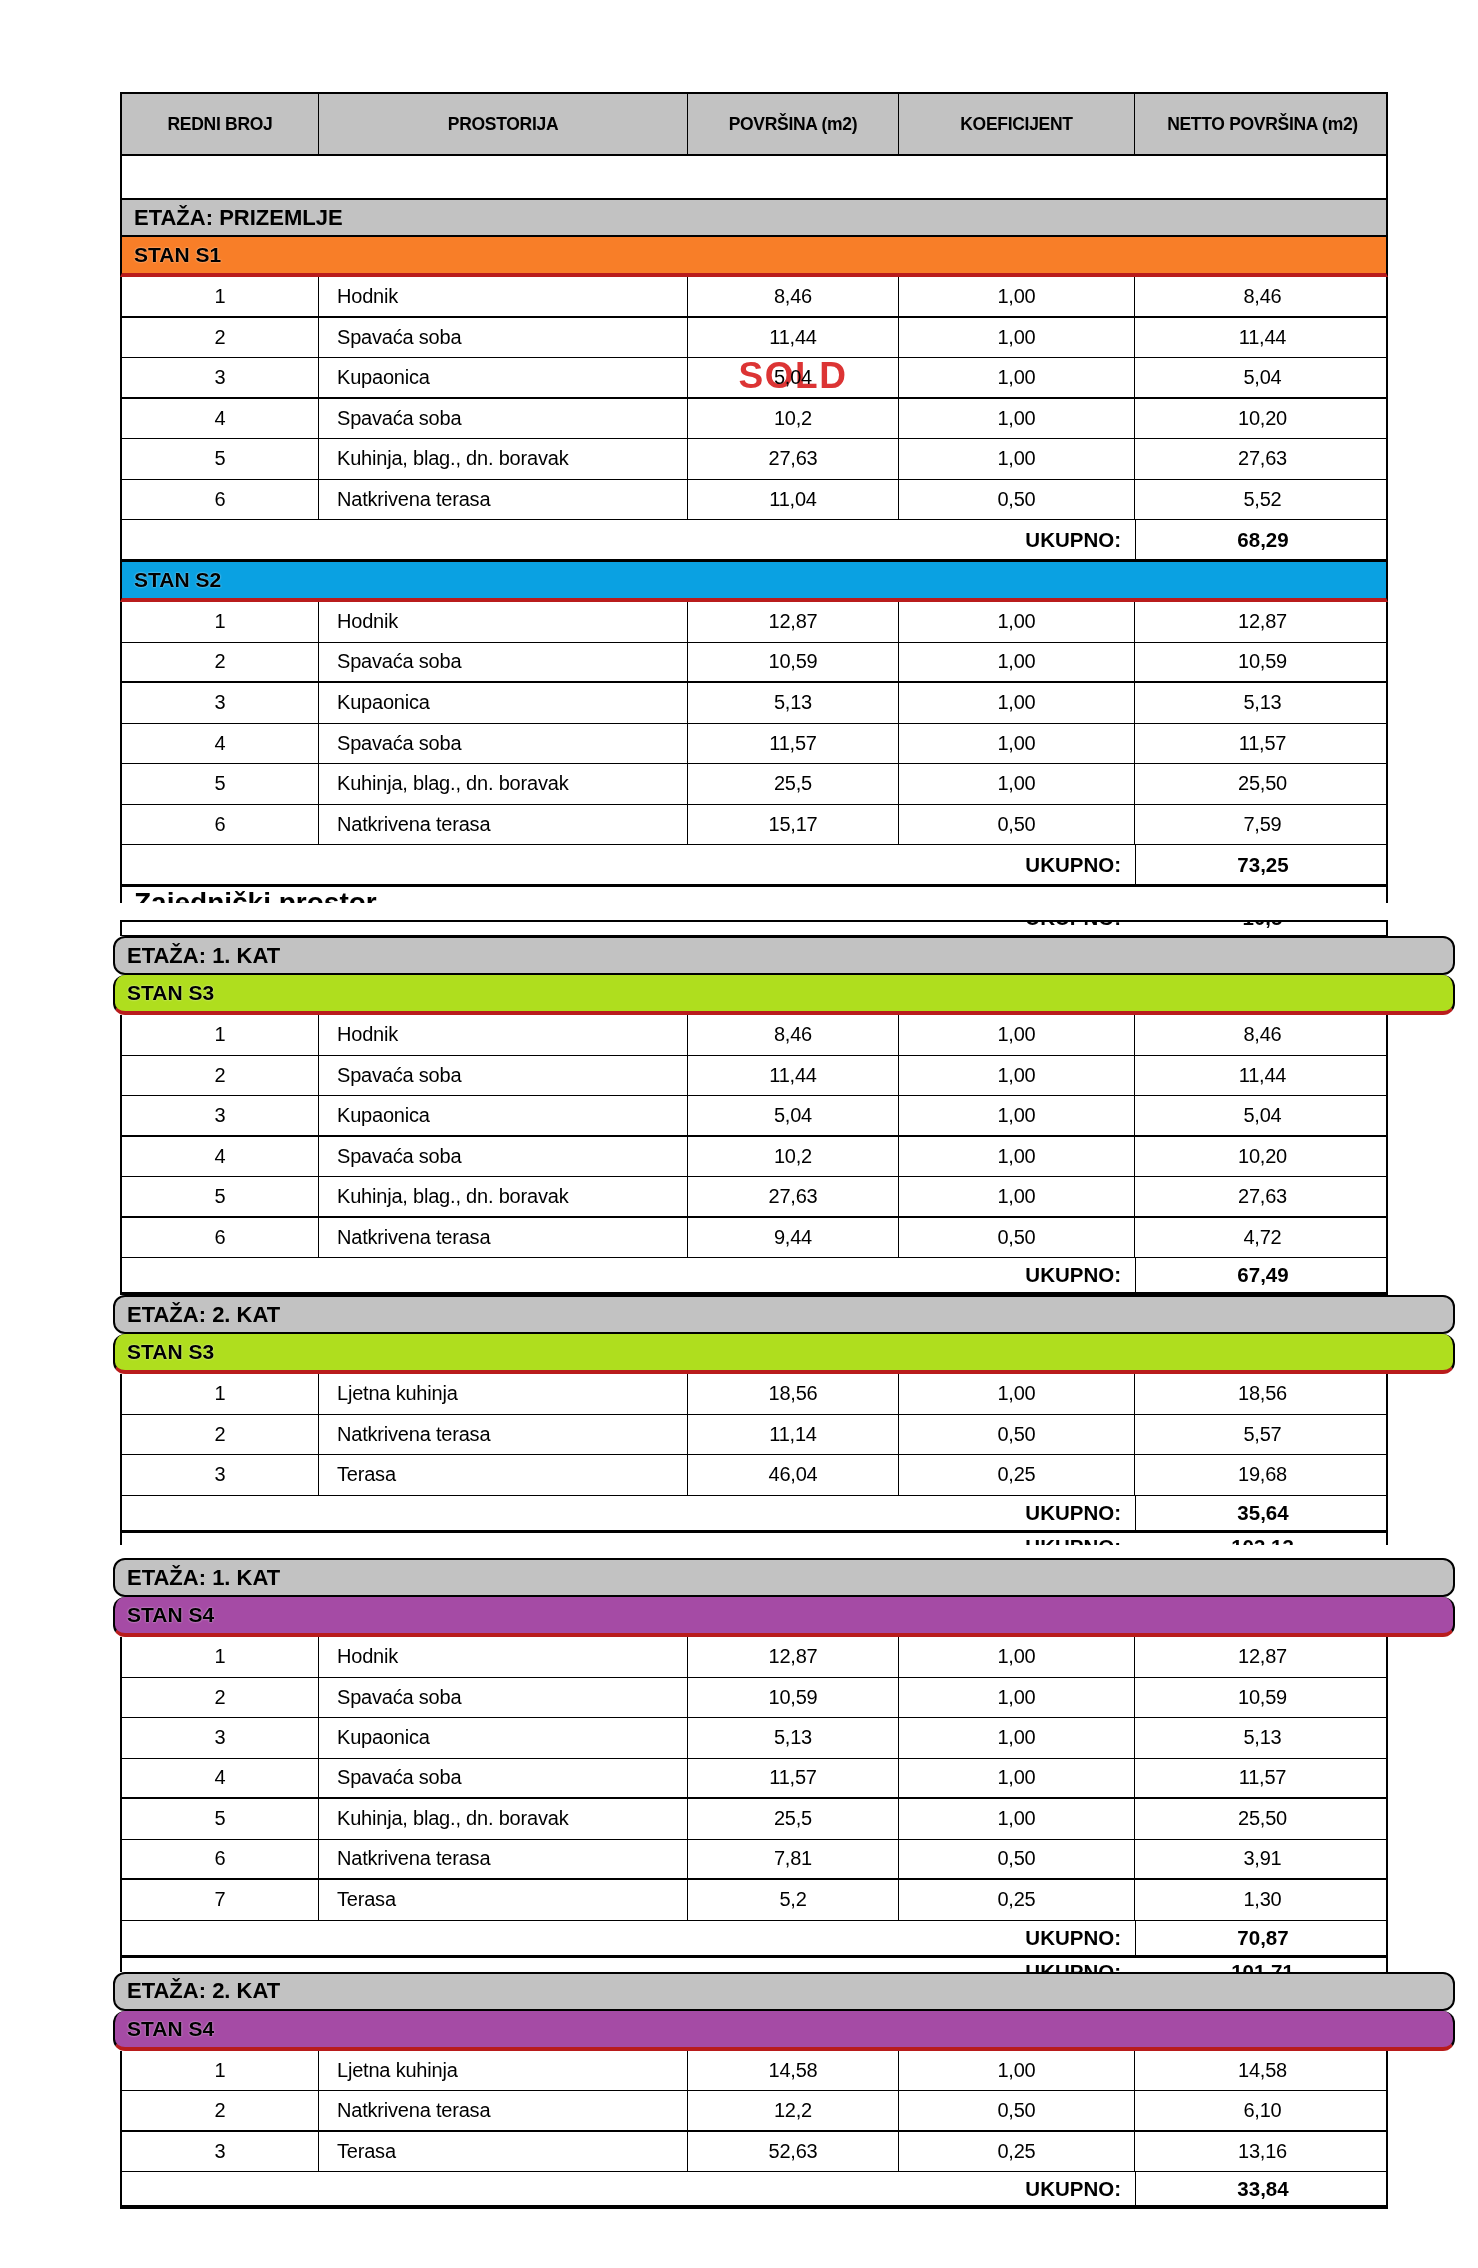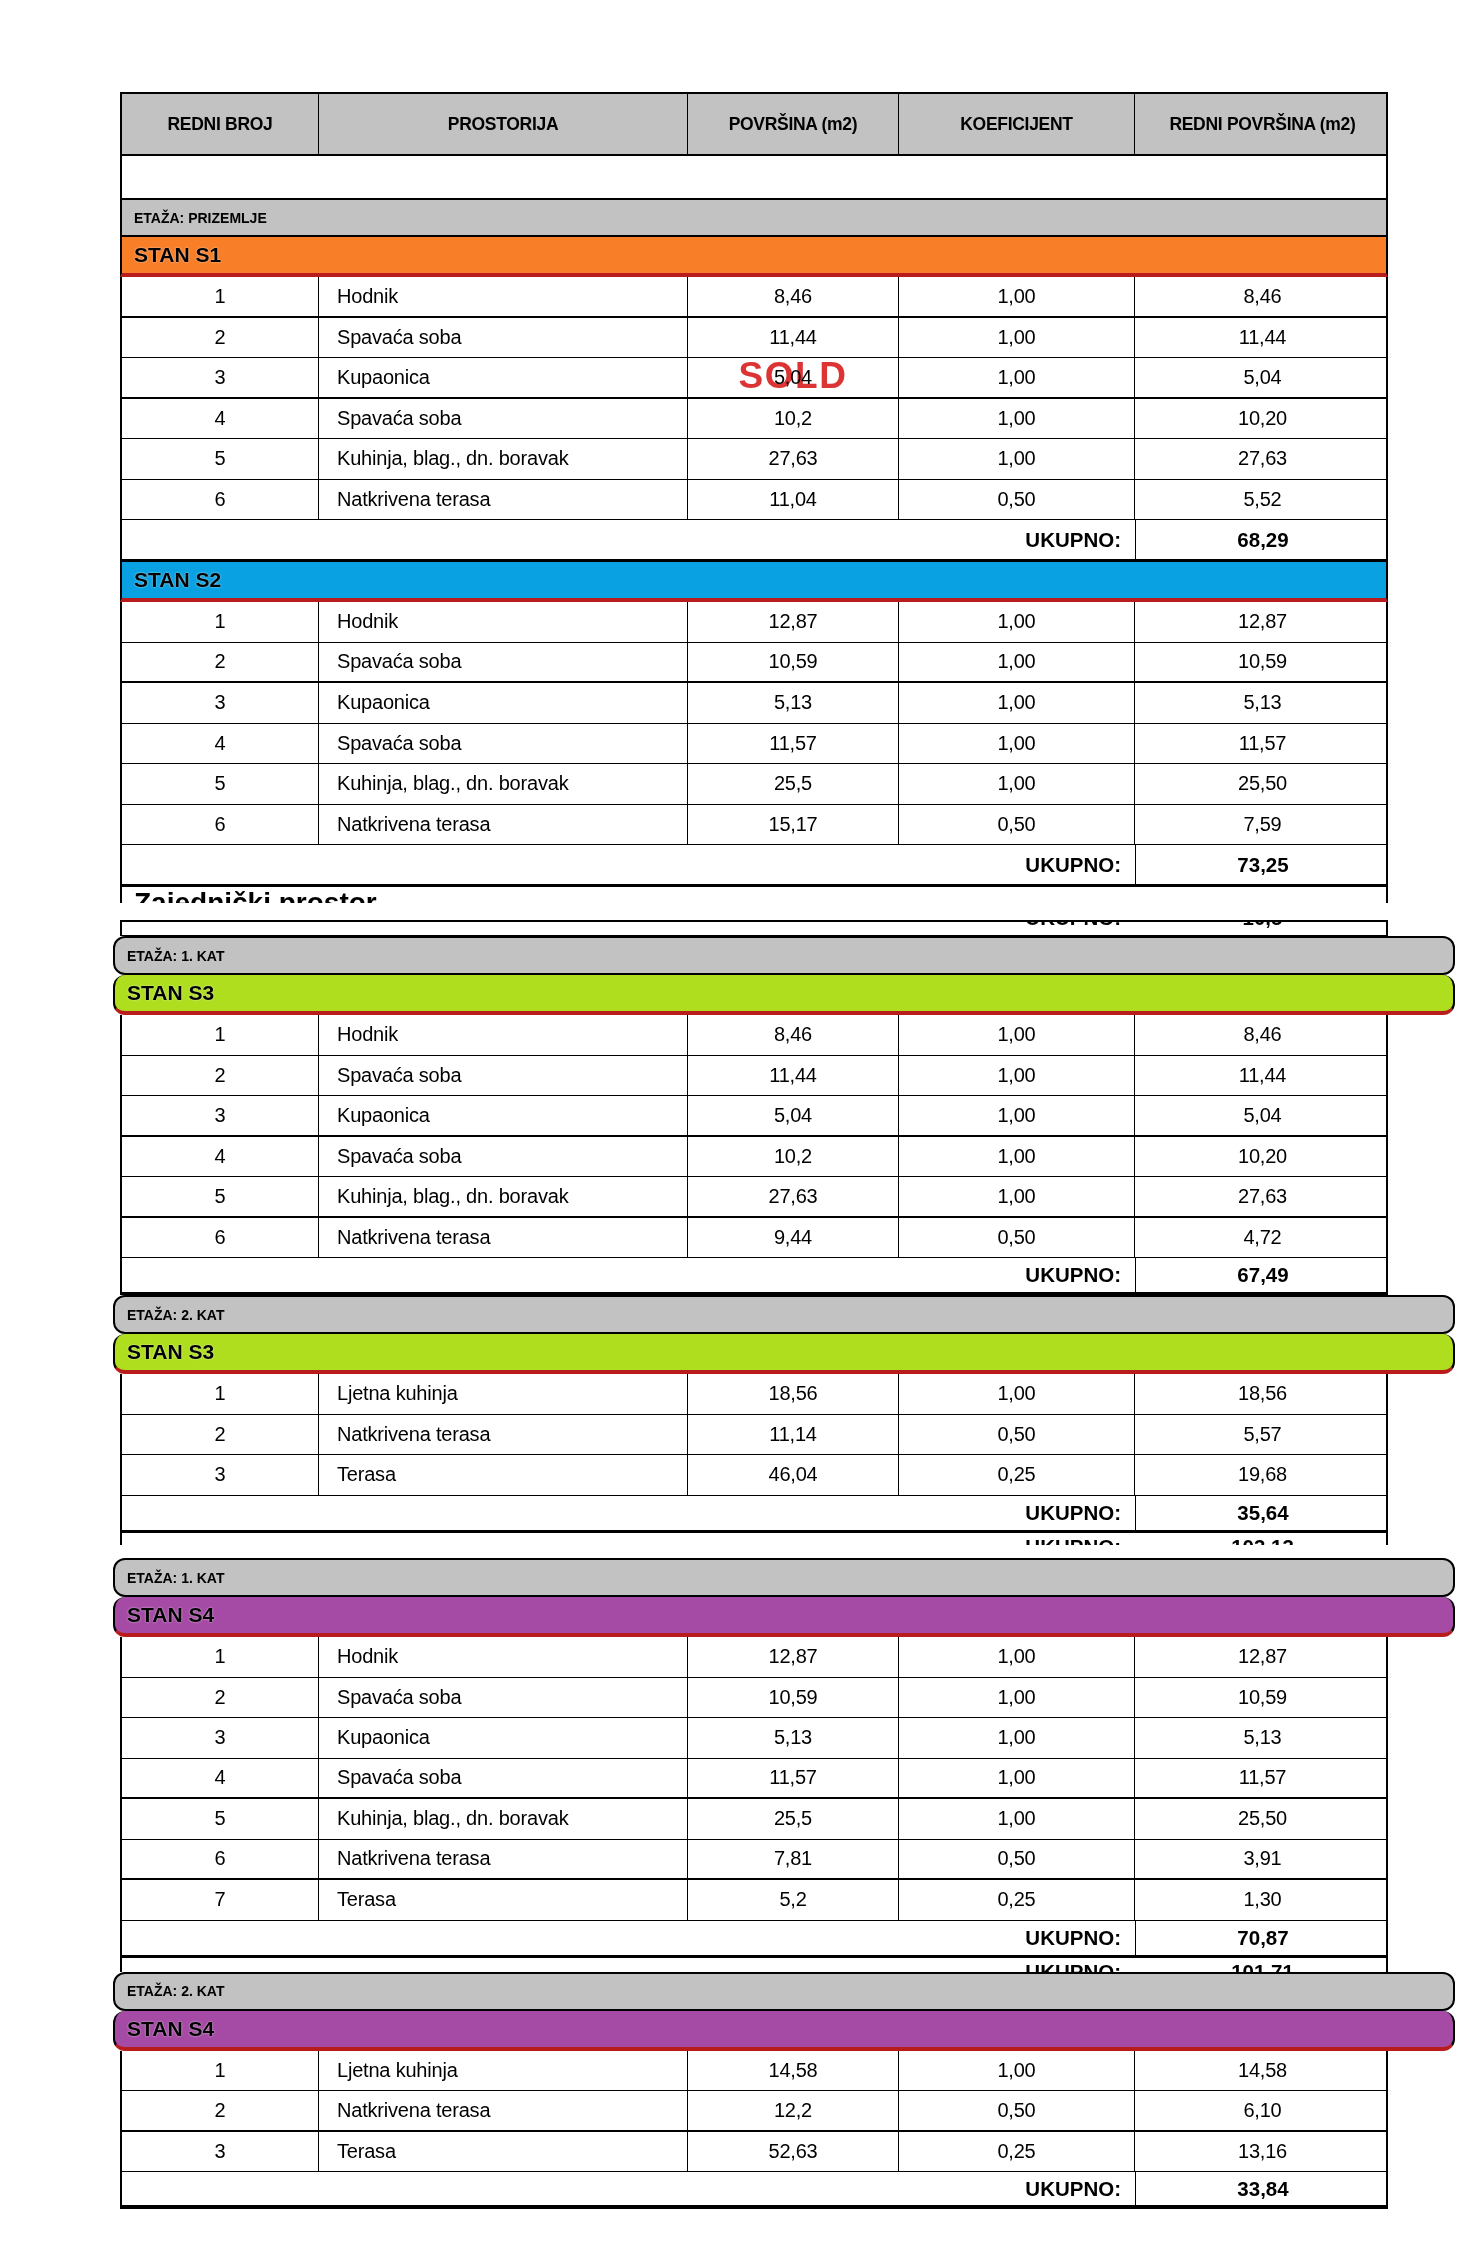--- a/index.html
+++ b/index.html
@@ -15,21 +15,21 @@
     border-right:1px solid #000;display:flex;align-items:center;justify-content:center;
     font-size:20px;letter-spacing:-0.2px;overflow:hidden;position:relative;
   }
   .cell:last-child{border-right:none;}
   .cell.room{justify-content:flex-start;padding-left:18px;}
   .hdr{background:#c2c2c2;border-top:2px solid #000;border-bottom:2px solid #000;}
   .hdr .cell{font-weight:700;font-size:17.5px;text-align:center;line-height:1.18;letter-spacing:-0.3px;padding:0 6px;}
   .blank{width:1268px;}
   .floorbar{
     background:#c2c2c2;border-top:2px solid #000;border-bottom:2px solid #000;
-    display:flex;align-items:center;font-weight:700;font-size:14px;padding-left:12px;
+    display:flex;align-items:center;font-weight:700;font-size:22px;padding-left:12px;
   }
   .stanbar{
     display:flex;align-items:center;font-weight:700;font-size:21px;padding-left:12px;
     border-bottom:4px solid #b91c1c;text-shadow:0 0 2px rgba(255,255,255,.75);
   }
   .rowline{border-bottom:1px solid #000;}
   .rowline.thick{border-bottom:2.5px solid #000;}
   .tot{width:1268px;display:grid;grid-template-columns:1013px 255px;border-bottom:3px solid #000;}
   .tot .lab{display:flex;align-items:center;justify-content:flex-end;padding-right:14px;font-weight:700;font-size:20.5px;}
   .tot .val{display:flex;align-items:center;justify-content:center;font-weight:700;font-size:20.5px;border-left:1px solid #000;}
@@ -50,21 +50,21 @@
 <body>
 
 <div class="page">
   <div id="table-root">
       <div class="chunk" style="top: 92px;">
         <div class="block grid bord hdr" style="height: 64px;">
           <div class="cell">REDNI BROJ</div>
           <div class="cell">PROSTORIJA</div>
           <div class="cell">POVRŠINA (m2)</div>
           <div class="cell">KOEFICIJENT</div>
-          <div class="cell">REDNI POVRŠINA (m2)</div>
+          <div class="cell">NETTO POVRŠINA (m2)</div>
         </div>
         <div class="block blank bord" style="height: 42px;"></div>
         <div class="block floorbar bord" style="height: 39px; width: 1268px;">
           <div>ETAŽA: PRIZEMLJE</div>
         </div>
         <div class="block stanbar bord" style="height: 40px; width: 1268px; background: rgb(248, 126, 40);">
           <div>STAN S1</div>
         </div>
         <div class="block grid bord rowline thick" style="height: 40.5px;">
           <div class="cell">1</div>

